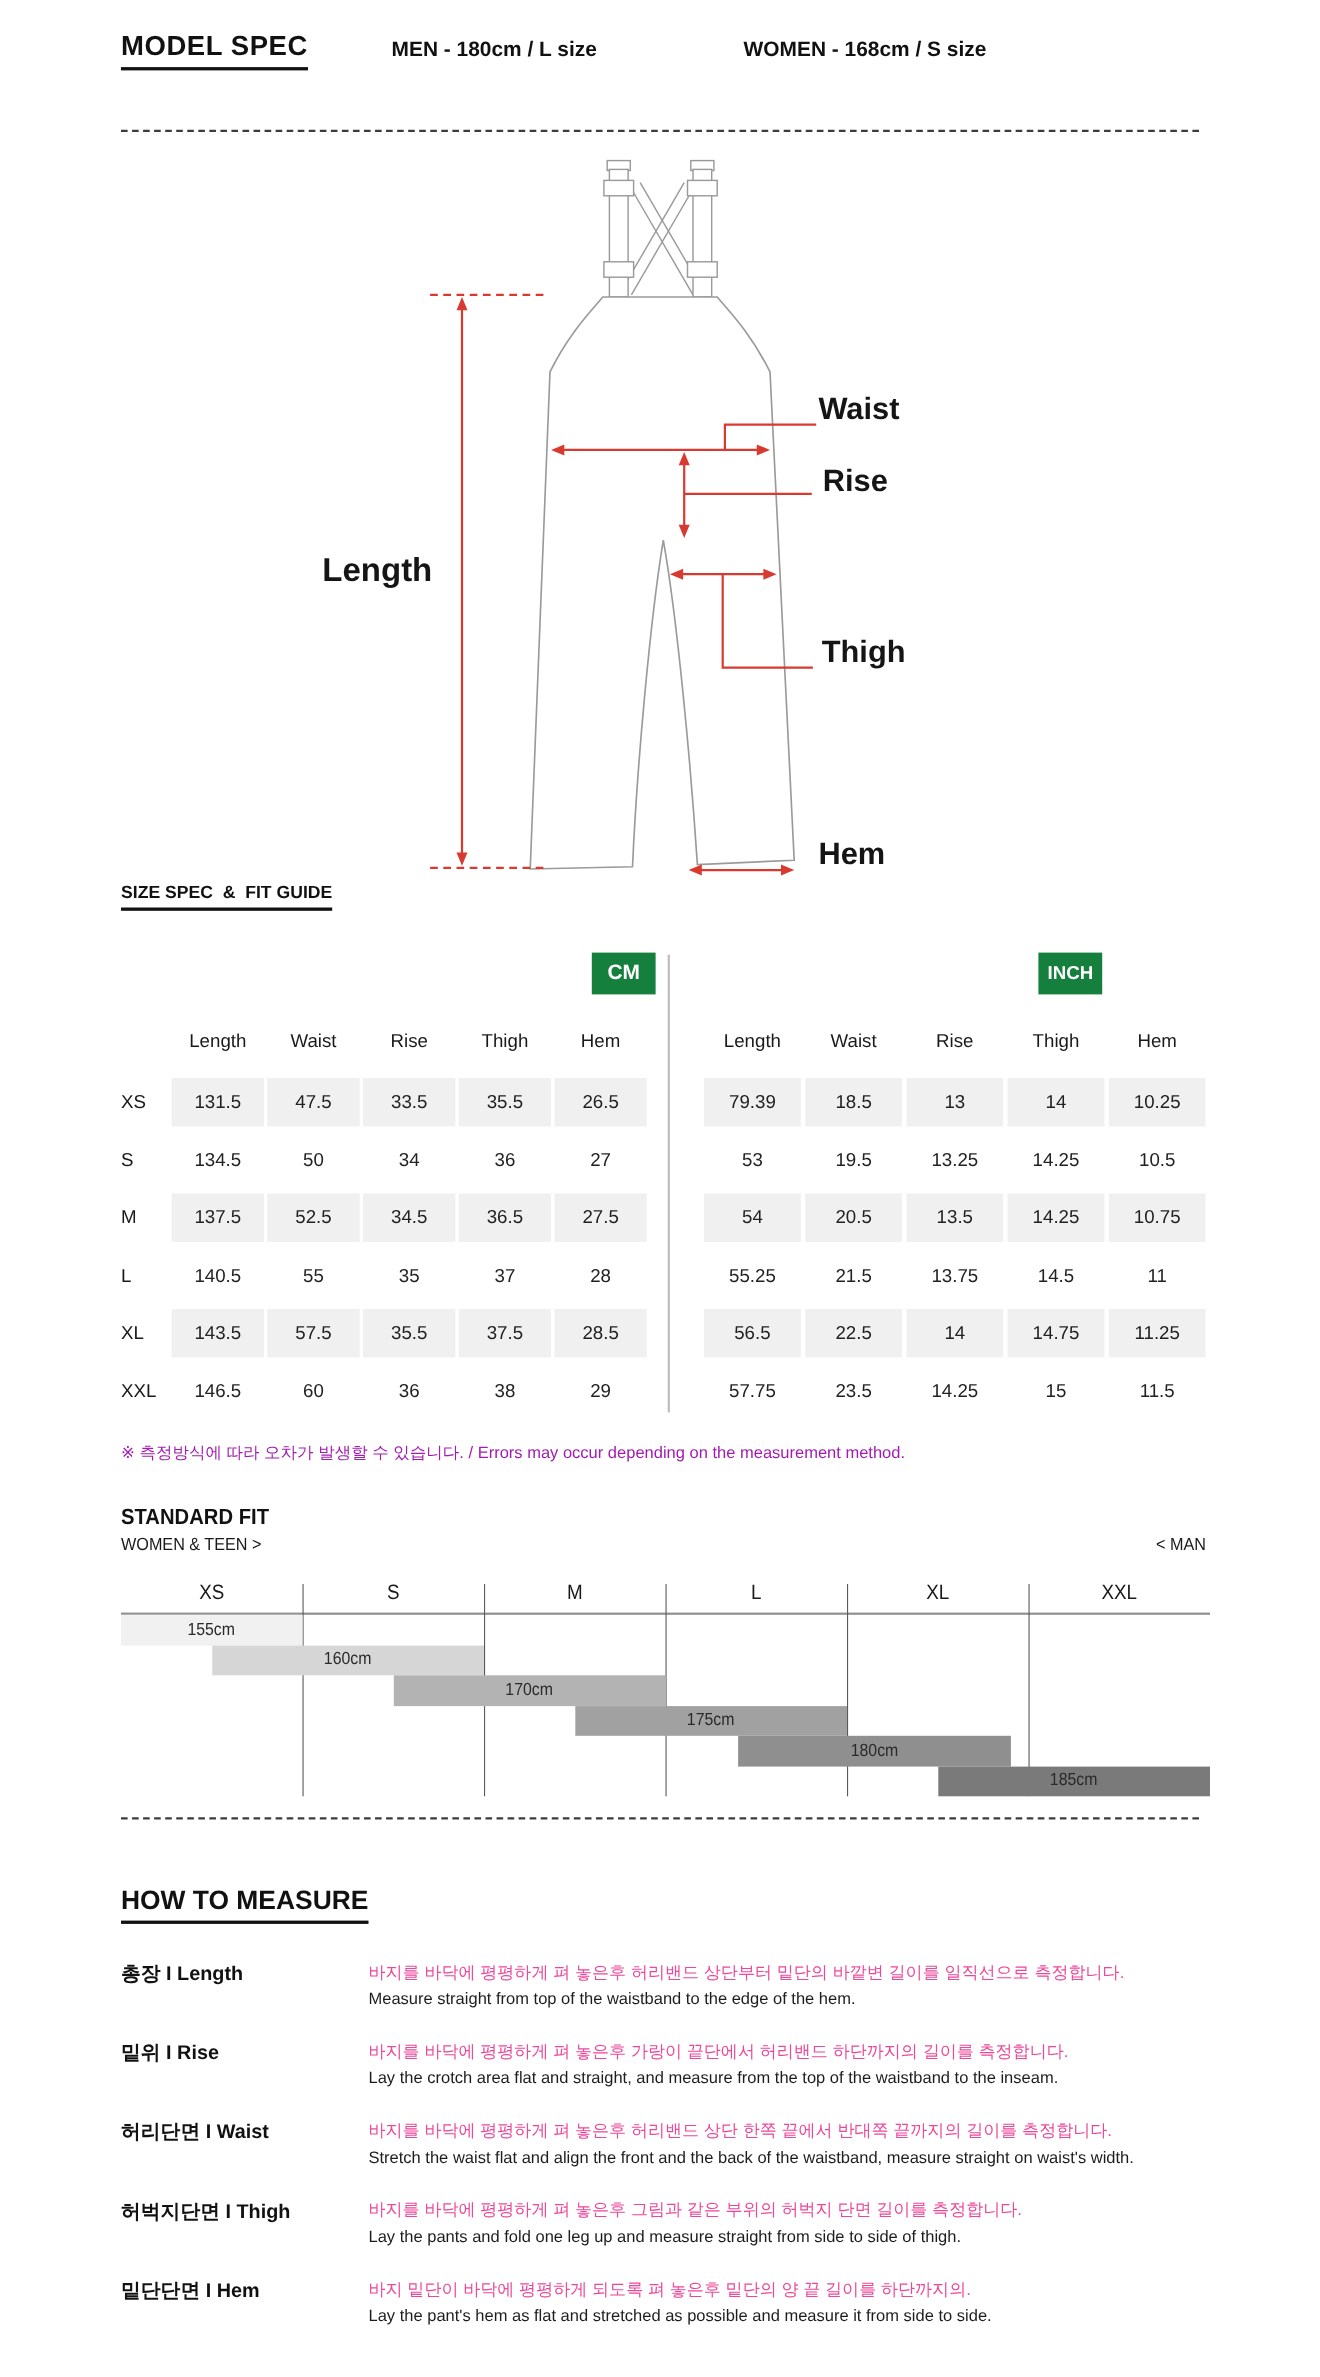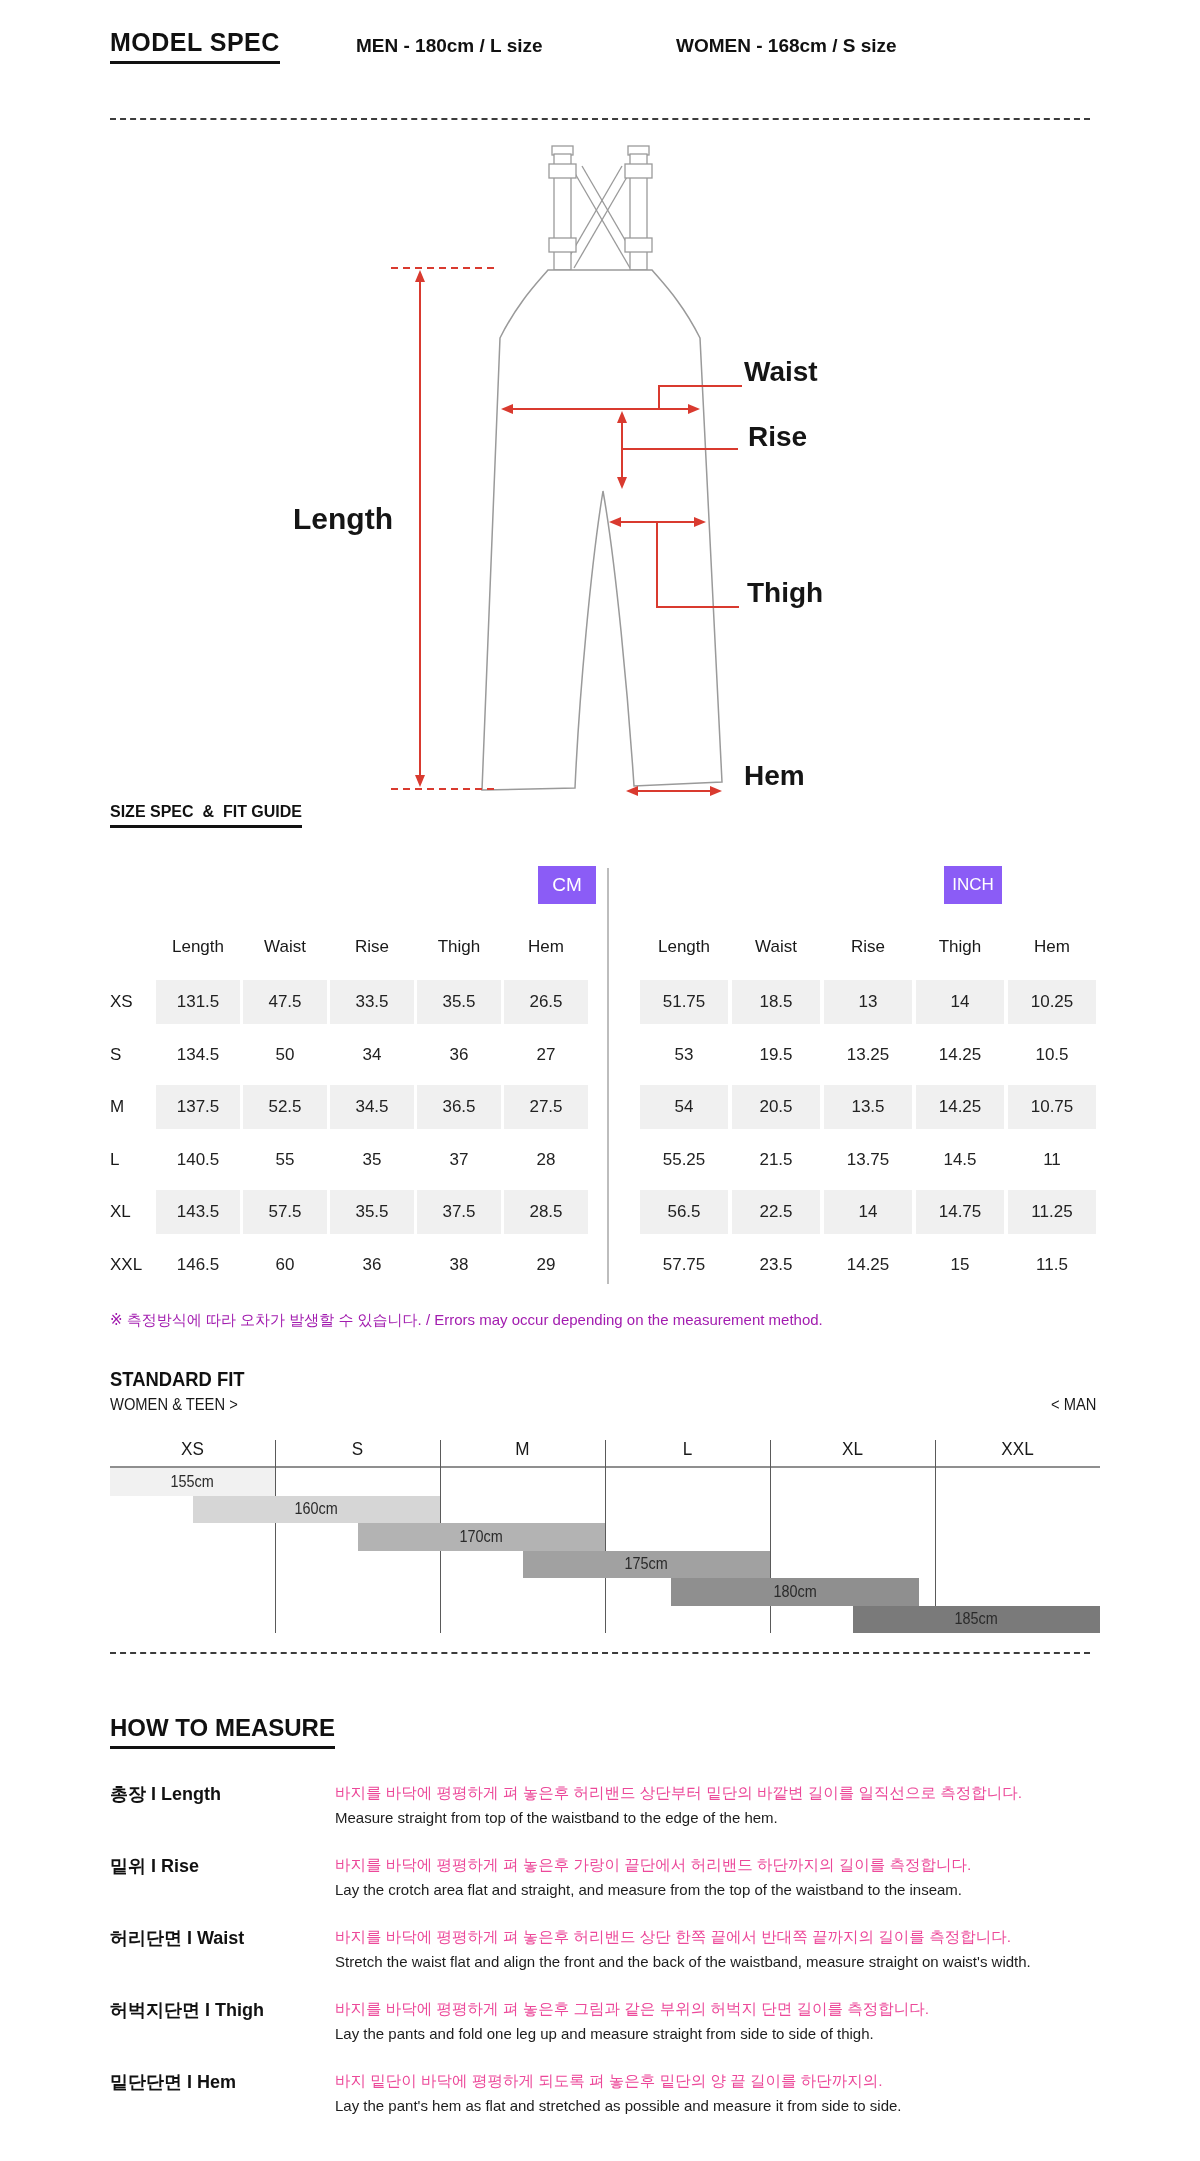--- a/index.html
+++ b/index.html
@@ -9,21 +9,21 @@
   .page-title{font-size:25px;font-weight:bold;letter-spacing:.5px;border-bottom:3px solid #111;padding-bottom:4px;display:inline-block;}
   .model-spec{font-size:19px;font-weight:bold;}
   .dashed-sep{border-top:2px dashed #3c3c3c;height:0;}
   
   #diagram{left:0;top:140px;width:1200px;height:680px;}
   #diagram svg{position:absolute;left:0;top:0;}
   .diag-label{position:absolute;font-weight:bold;font-size:28px;color:#151515;}
   .diag-label.big{font-size:30px;}
   
   .section-title{font-size:16px;font-weight:bold;border-bottom:3px solid #111;padding-bottom:4px;display:inline-block;white-space:pre;}
-  .unit-badge{background:#8b5cf6;color:#fff;display:flex;align-items:center;justify-content:center;font-weight:normal;}
+  .unit-badge{background:#15803d;color:#fff;display:flex;align-items:center;justify-content:center;font-weight:bold;}
   .spec-grid{display:grid;}
   .spec-grid .th{display:flex;align-items:center;justify-content:center;font-size:17px;color:#191919;}
   .spec-grid .rowlab{display:flex;align-items:center;justify-content:flex-start;font-size:17px;color:#191919;}
   .spec-grid .cell{display:flex;align-items:center;justify-content:center;font-size:17px;color:#222;height:44px;align-self:center;width:100%;}
   .spec-grid .cell.shade{background:#f0f0f0;}
   .table-divider{width:2px;background:#bdbdbd;}
   .note{font-size:15px;color:#a21caf;}
   
   .fit-title{font-size:20px;font-weight:bold;transform:scaleX(.92);transform-origin:left;}
   .fit-caption{font-size:16px;color:#191919;transform:scaleX(.92);transform-origin:left;}
@@ -158,21 +158,21 @@
     <div class="cell">36</div>
     <div class="cell">38</div>
     <div class="cell">29</div>
   </div>
 <div id="inch-table" class="abs spec-grid" style="left:640px;top:918px;grid-template-columns:repeat(5,88px);column-gap:4px;grid-template-rows:58px repeat(6,52.5px);">
     <div class="th">Length</div>
     <div class="th">Waist</div>
     <div class="th">Rise</div>
     <div class="th">Thigh</div>
     <div class="th">Hem</div>
-    <div class="cell shade">51.75</div>
+    <div class="cell shade">79.39</div>
     <div class="cell shade">18.5</div>
     <div class="cell shade">13</div>
     <div class="cell shade">14</div>
     <div class="cell shade">10.25</div>
     <div class="cell">53</div>
     <div class="cell">19.5</div>
     <div class="cell">13.25</div>
     <div class="cell">14.25</div>
     <div class="cell">10.5</div>
     <div class="cell shade">54</div>

